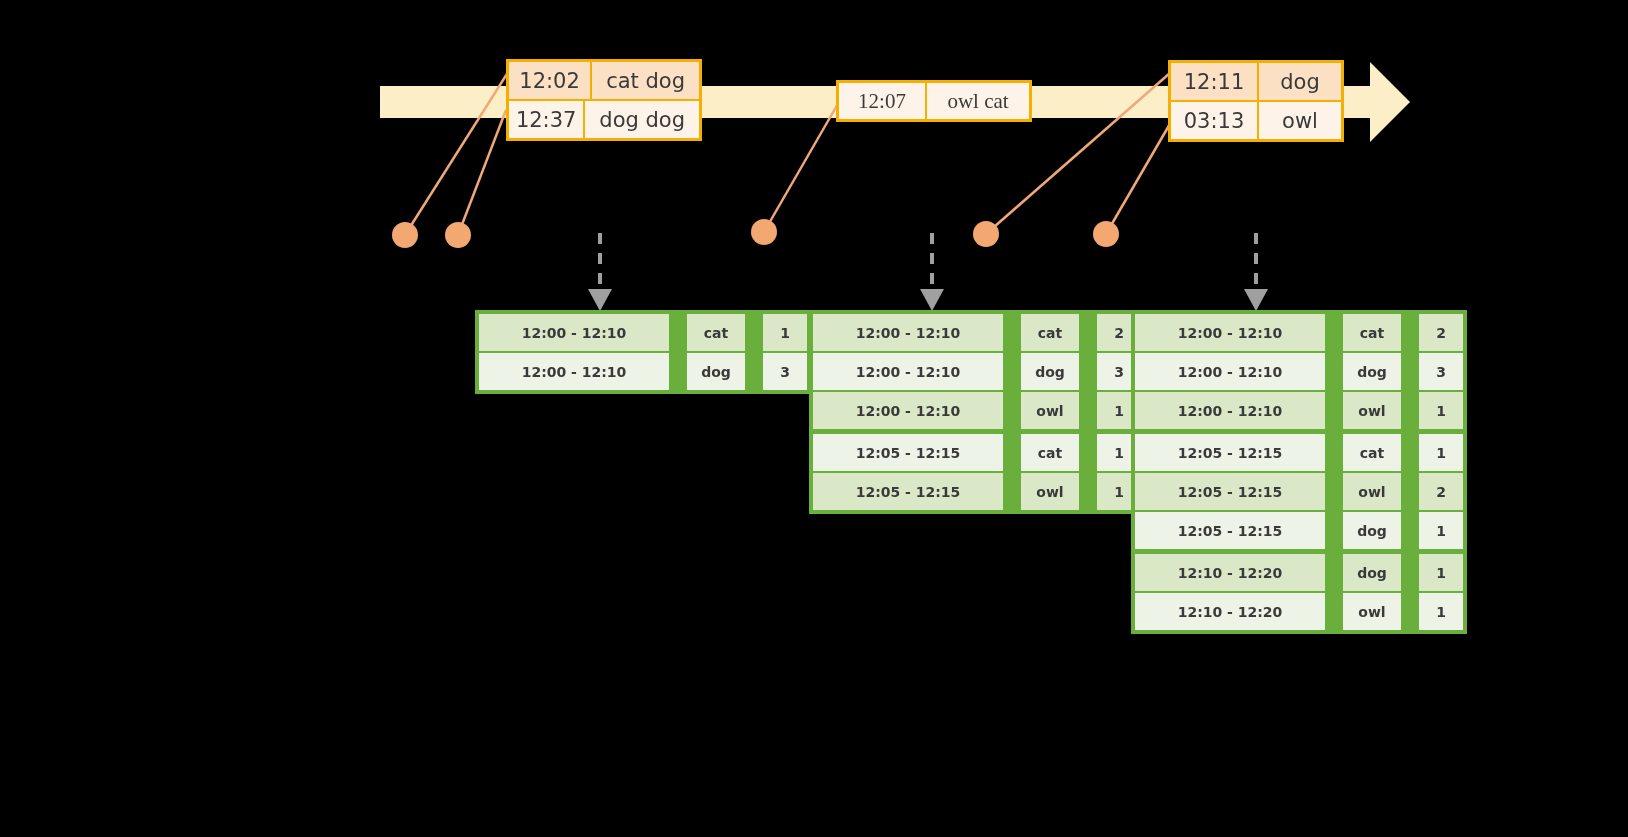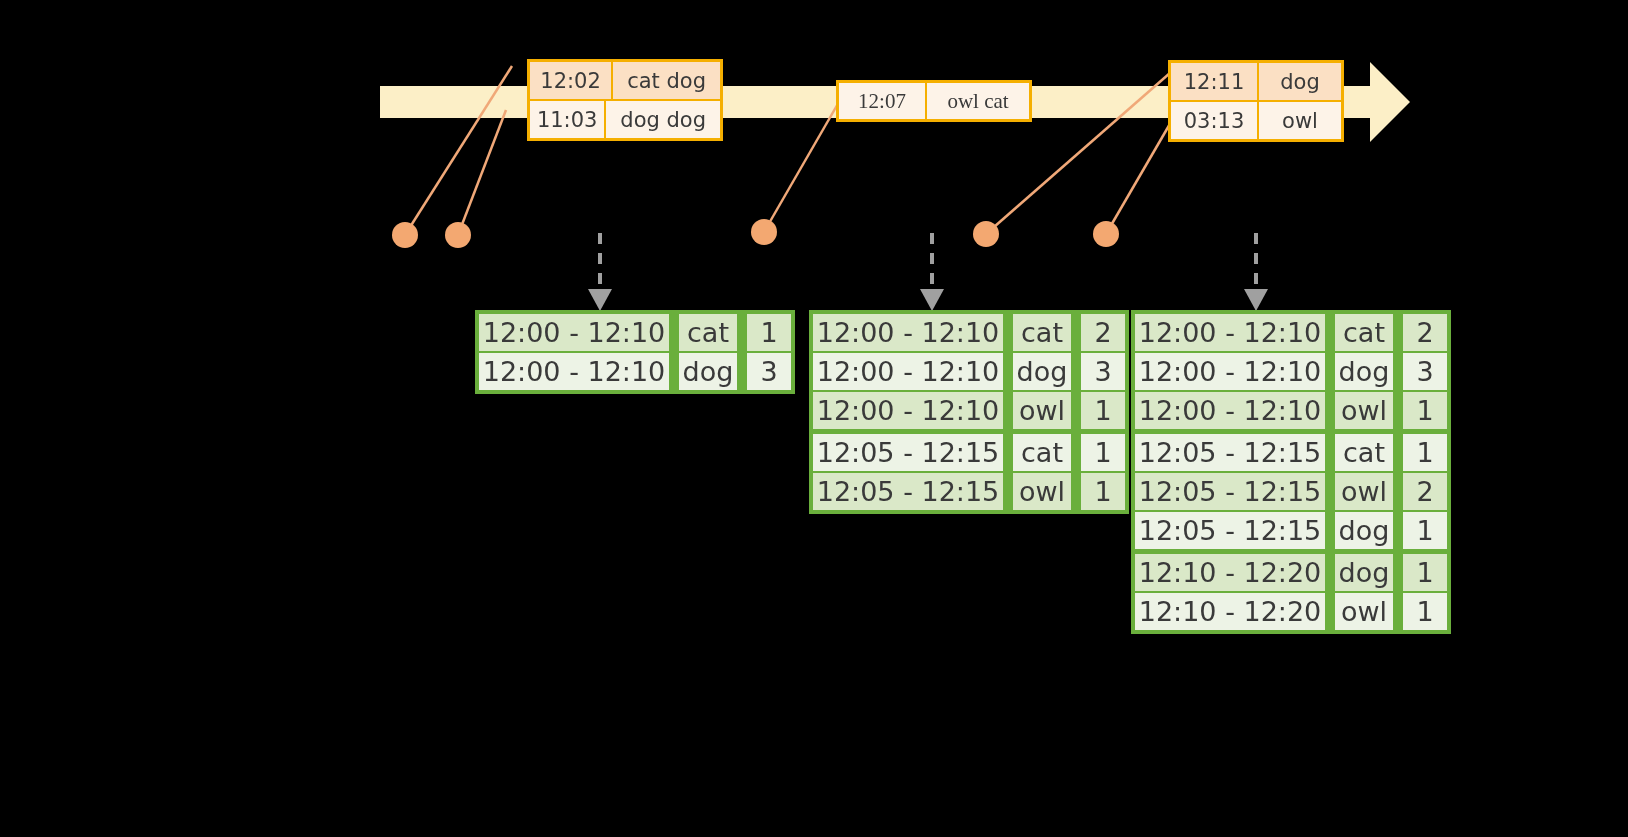--- a/index.html
+++ b/index.html
@@ -20,22 +20,22 @@
   .shade-dark{background:#FBE0C4;}
   .shade-light{background:#FDF3E8;}
 
   
   .tbl{position:absolute;border:4px solid #6AAF3C;box-sizing:border-box;
        display:flex;flex-direction:column;background:#6AAF3C;}
   .tr{display:flex;height:37px;}
   .tr + .tr{margin-top:2px;}
   .tr.grp{margin-top:5px;}
   .td{display:flex;align-items:center;justify-content:center;
-      font-size:27px;color:#3a3a3a;white-space:nowrap;}
-  .td + .td{margin-left:10px;}
+      font-size:14px;color:#3a3a3a;white-space:nowrap;font-weight:bold;}
+  .td + .td{margin-left:18px;}
   .td-win{width:190px;}
   .td-word{width:58px;}
   .td-cnt{width:44px;}
   .rdark .td{background:#DAE8C8;}
   .rlight .td{background:#EDF3E6;}
 </style>
 </head>
 <body>
 
 <div class="stage">
@@ -66,27 +66,27 @@
       <line x1="932" y1="233" x2="932" y2="290"></line>
       <line x1="1256" y1="233" x2="1256" y2="290"></line>
     </g>
     <g fill="#A0A0A0">
       <polygon points="588,289 612,289 600,311"></polygon>
       <polygon points="920,289 944,289 932,311"></polygon>
       <polygon points="1244,289 1268,289 1256,311"></polygon>
     </g>
   </svg>
 
-  <div class="evt-group" style="left:527px;top:59px;width:196px;height:82px;">
+  <div class="evt-group" style="left:506px;top:59px;width:196px;height:82px;">
     <div class="evt-row shade-dark">
       <div class="evt-time">12:02</div>
       <div class="evt-words shade-dark">cat dog</div>
     </div>
     <div class="evt-row shade-light">
-      <div class="evt-time">11:03</div>
+      <div class="evt-time">12:37</div>
       <div class="evt-words shade-light">dog dog</div>
     </div>
   </div>
 
   <div class="evt-group" style="left:836px;top:80px;width:196px;height:42px;background:#FDF3E8;font-family:Liberation Serif, serif;">
     <div class="evt-row shade-light">
       <div class="evt-time">12:07</div>
       <div class="evt-words shade-light">owl cat</div>
     </div>
   </div>

